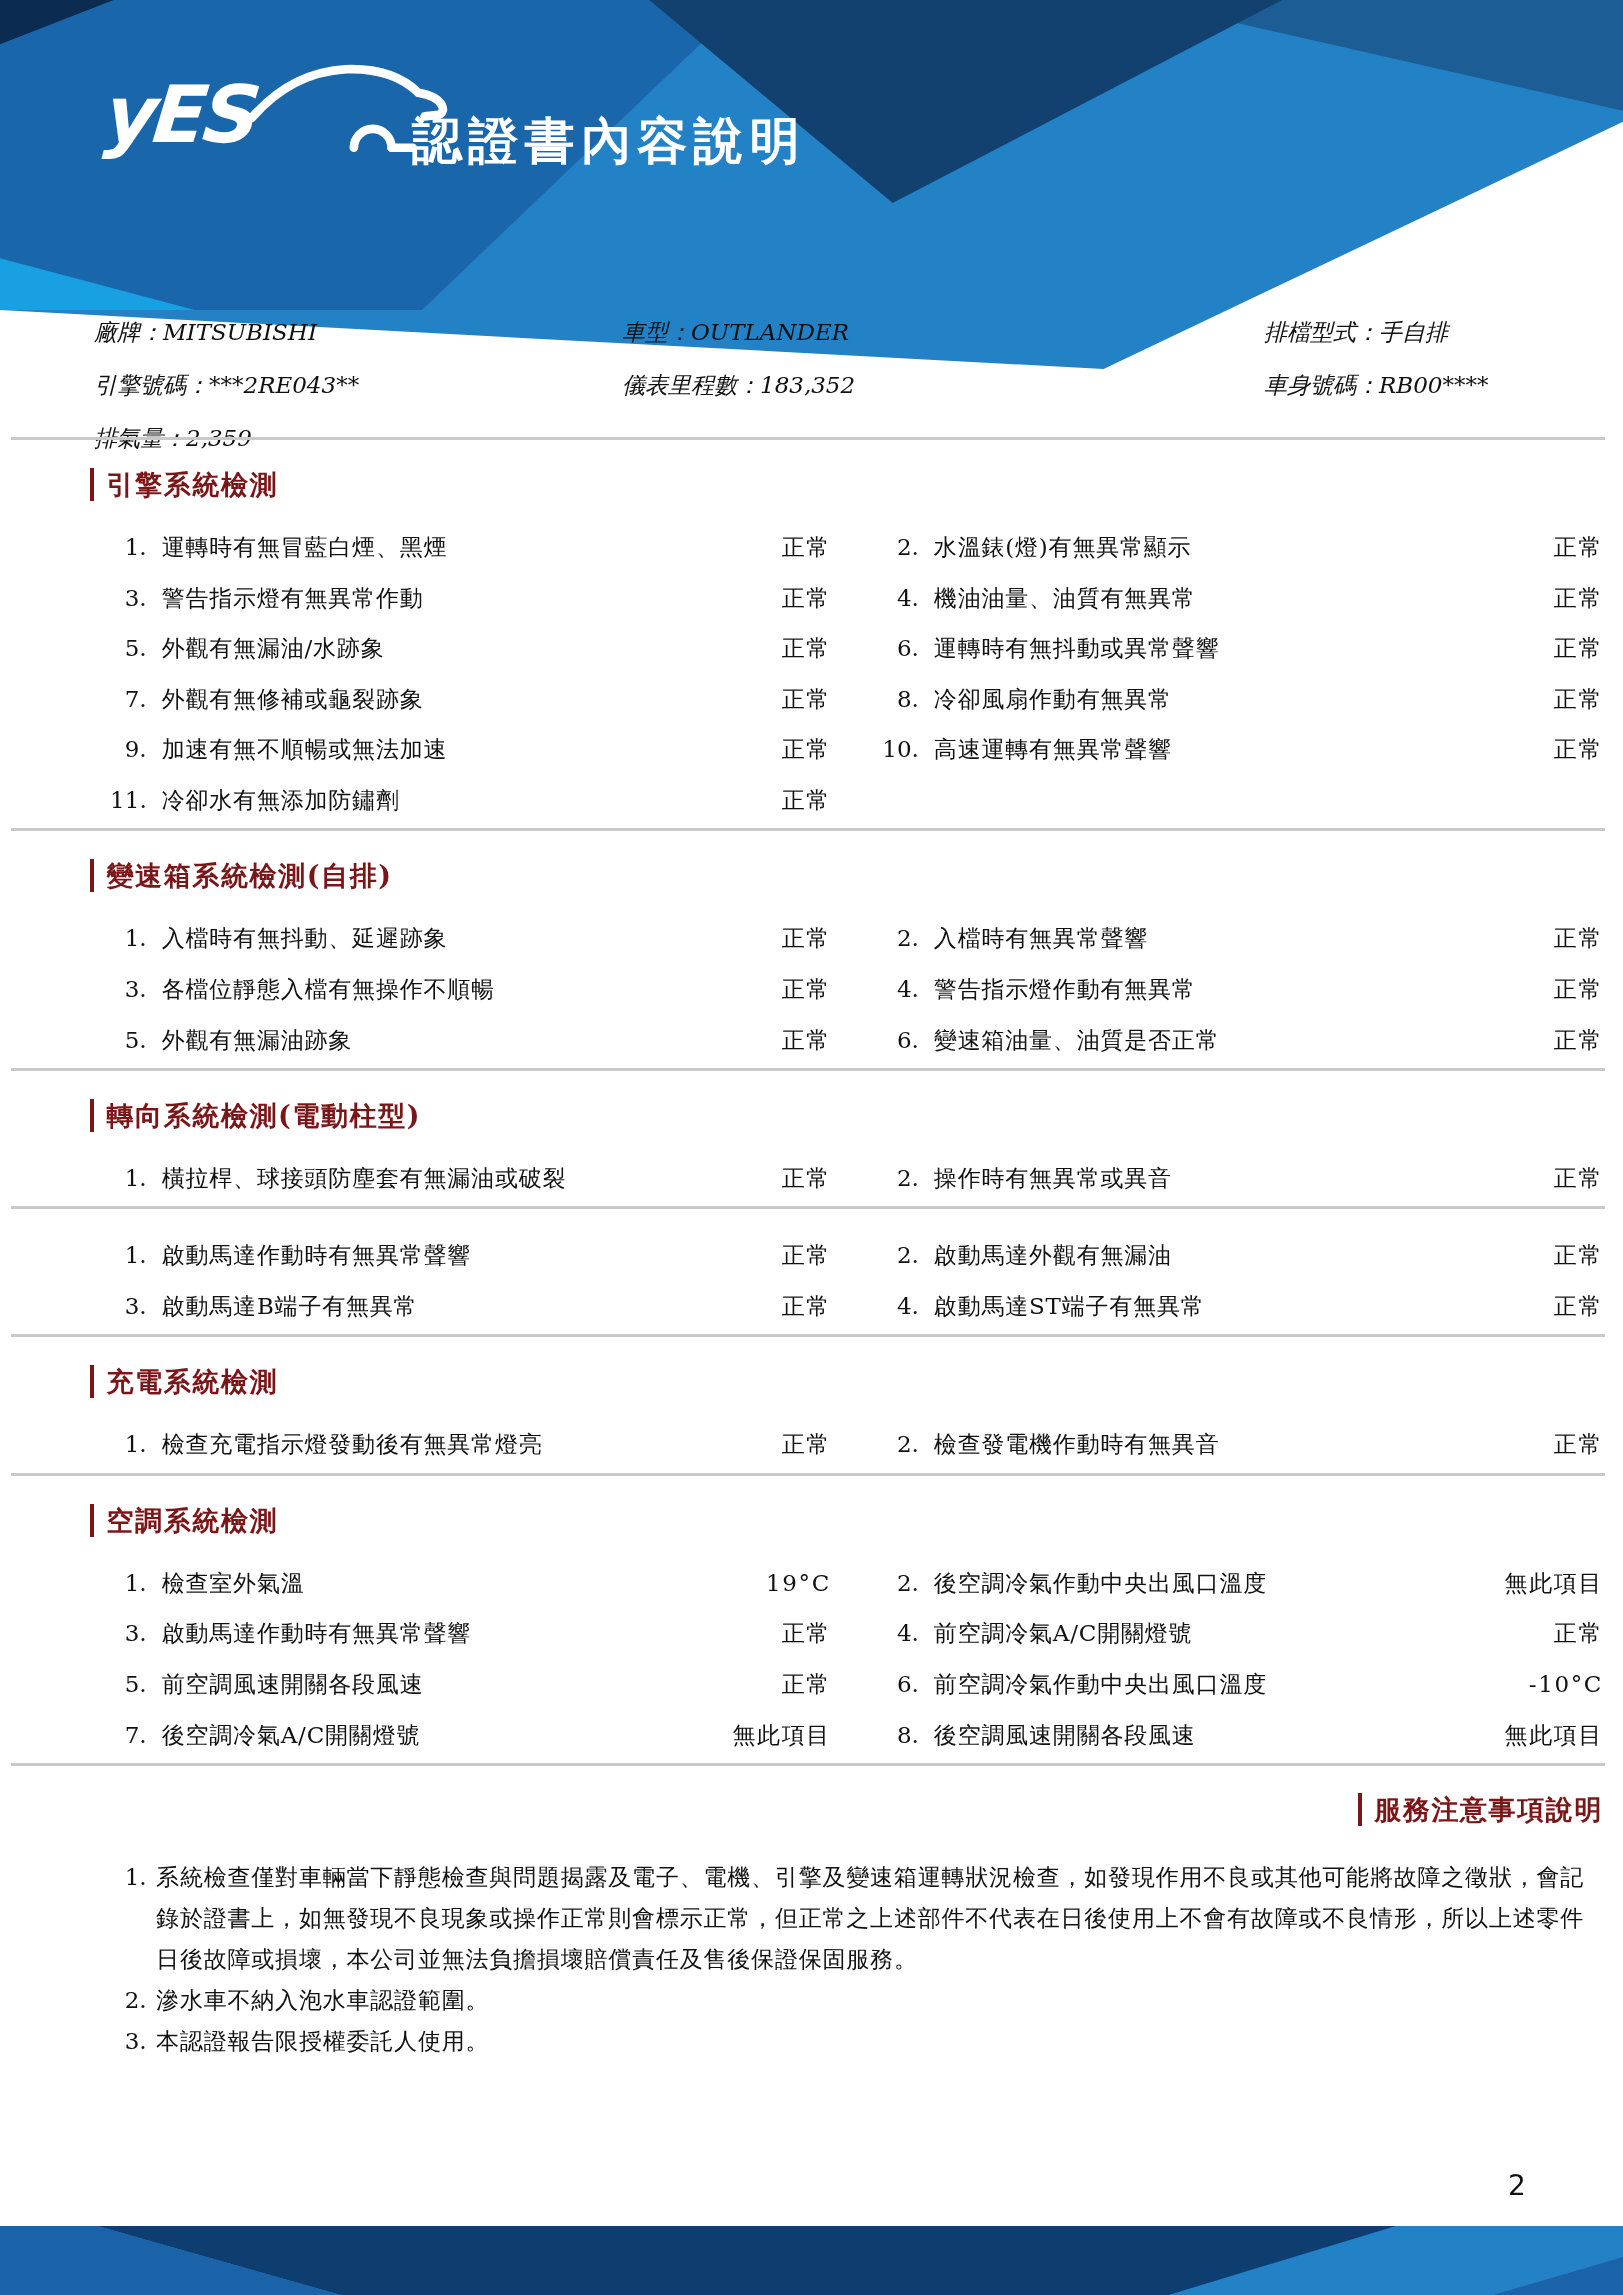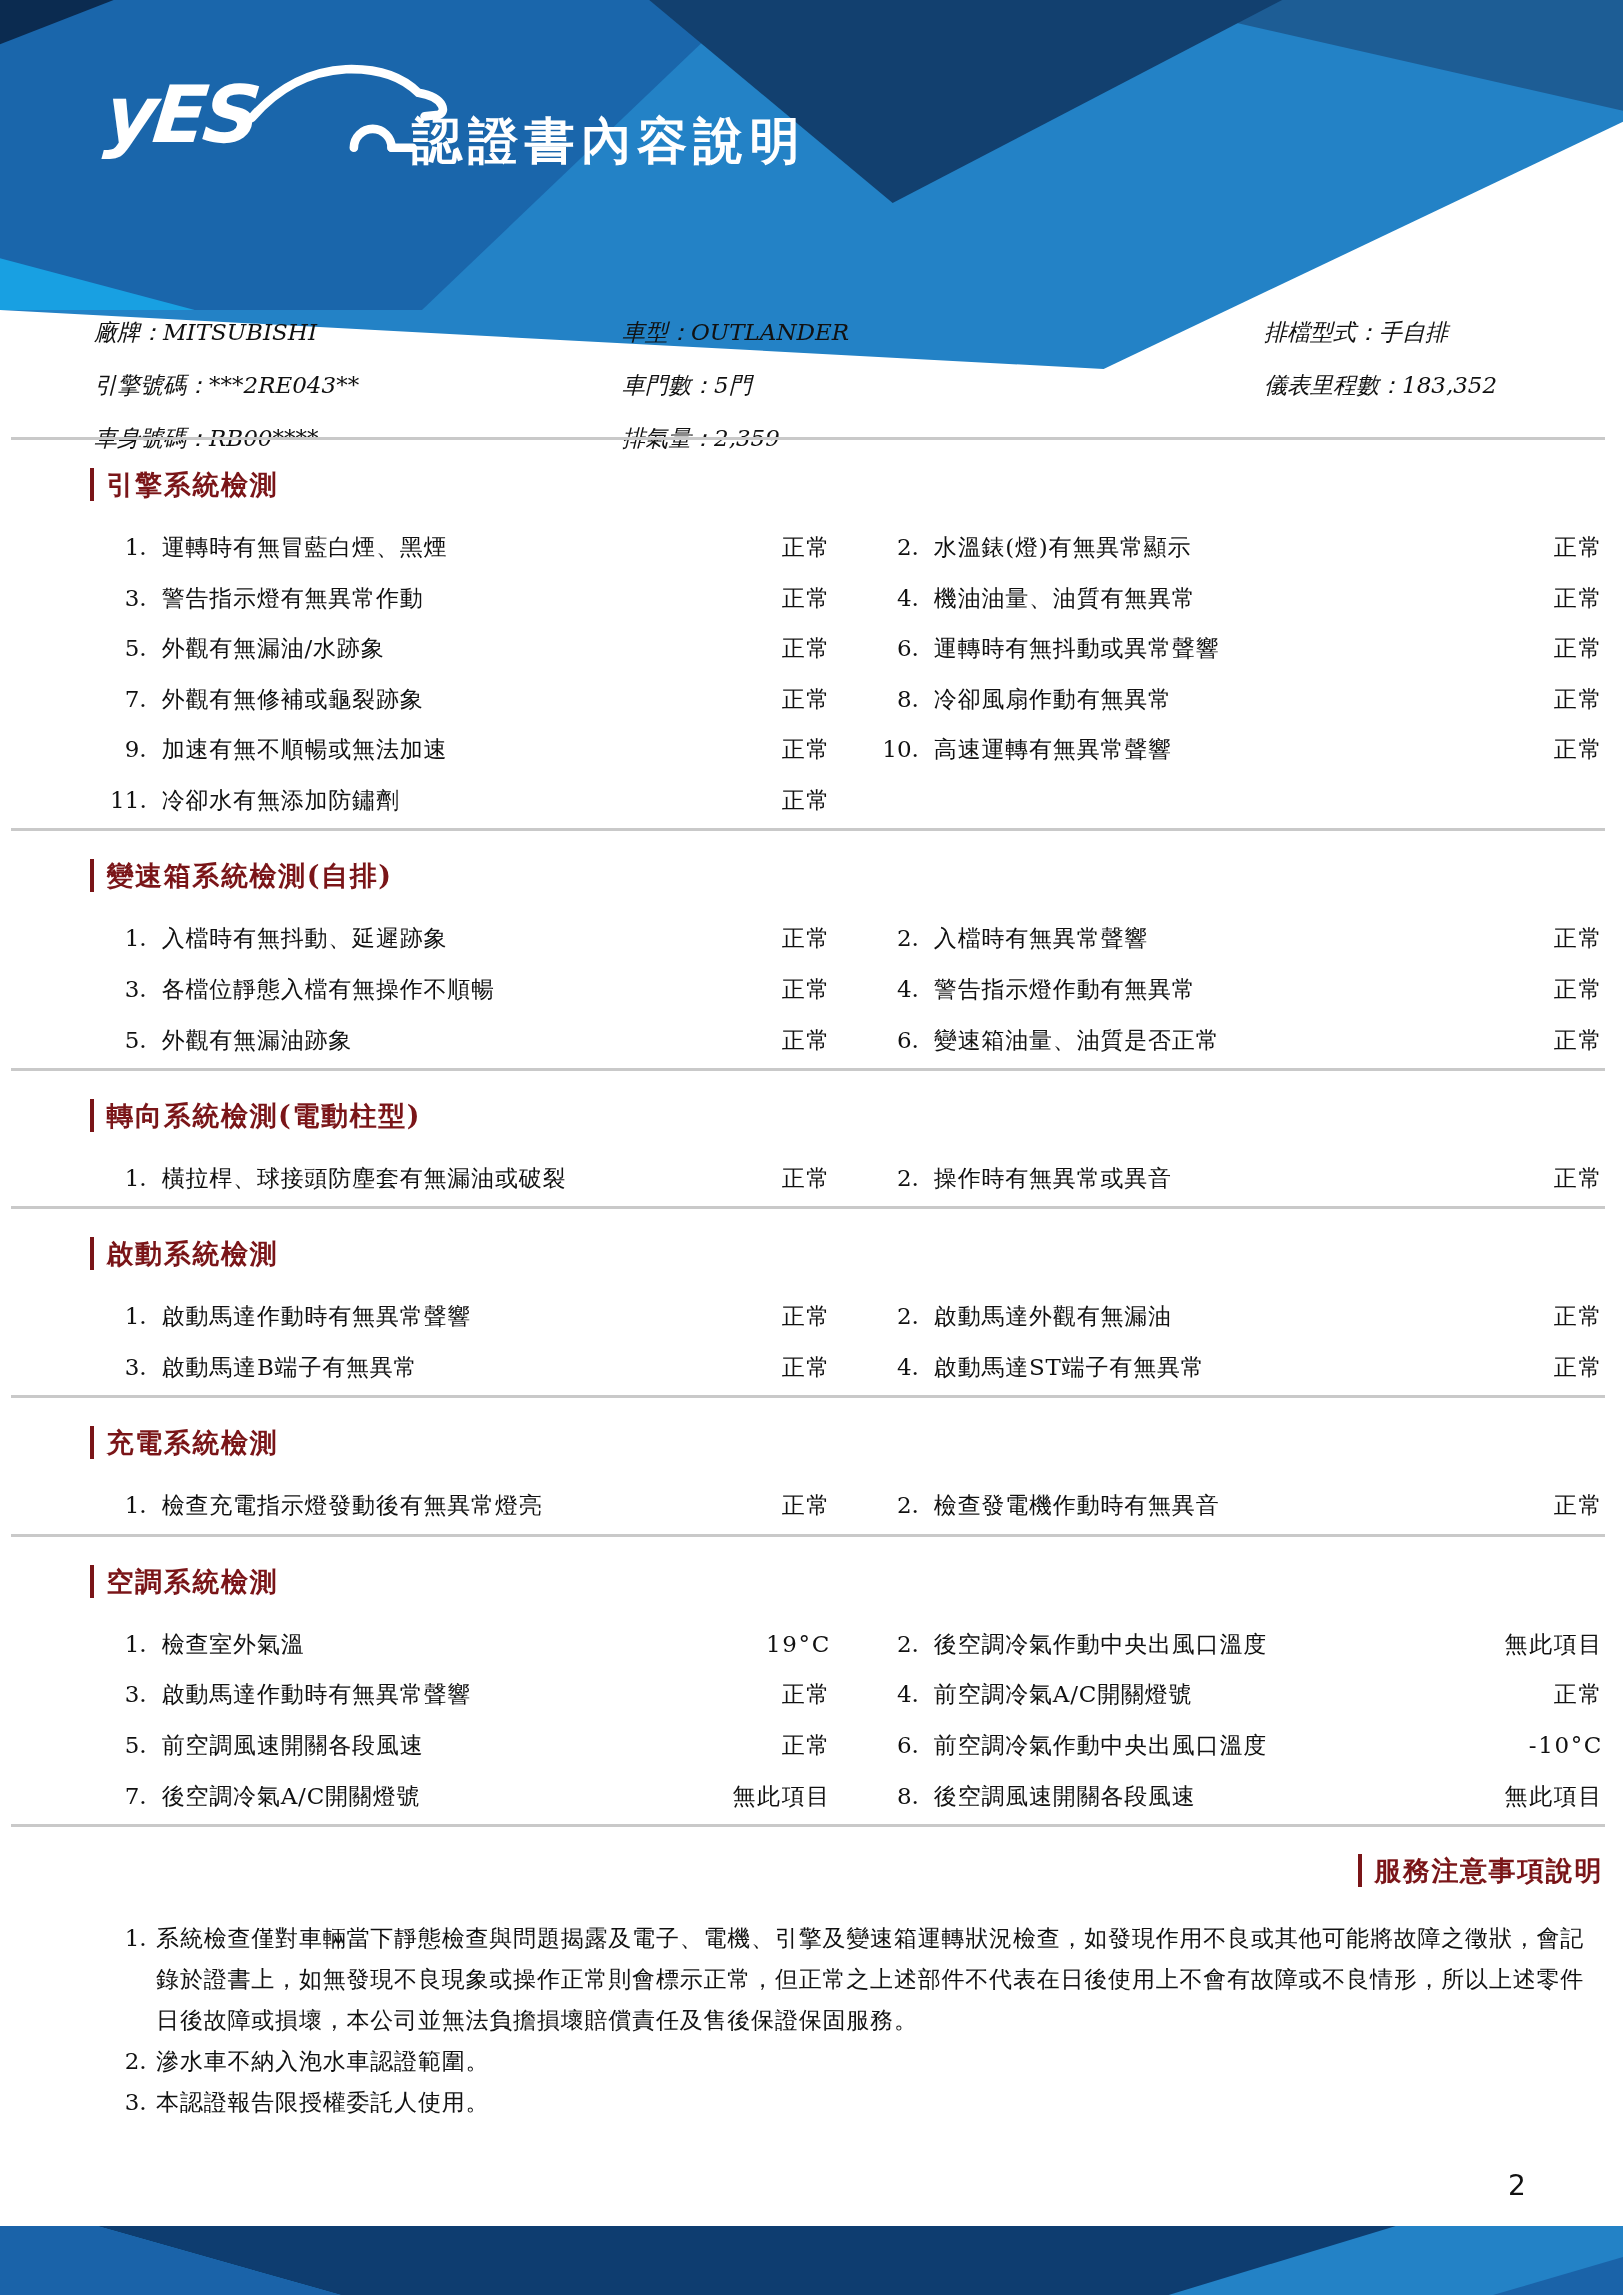--- a/index.html
+++ b/index.html
@@ -84,21 +84,20 @@
       </div>
       <div class="page-title">認證書內容說明</div>
     </div>
   </div>
 
   <div class="vehicle-grid">
       <div class="v-cell">廠牌：MITSUBISHI</div>
       <div class="v-cell">車型：OUTLANDER</div>
       <div class="v-cell">排檔型式：手自排</div>
       <div class="v-cell">引擎號碼：***2RE043**</div>
-      <div class="v-cell">車門數：5門</div>
       <div class="v-cell">儀表里程數：183,352</div>
       <div class="v-cell">車身號碼：RB00****</div>
       <div class="v-cell">排氣量：2,359</div>
     </div>
 
   <div class="content">
     <div id="sections-root">
         <section class="sys-section">
           <div class="divider"></div>
           <div class="sec-title">
@@ -216,24 +215,20 @@
             </div>
             <div class="item">
               <span class="no">2.</span>
               <span class="label">操作時有無異常或異音</span>
               <span class="status">正常</span>
             </div>
           </div>
         </section>
         <section class="sys-section">
           <div class="divider"></div>
-          <div class="sec-title">
-            <span class="sec-bar"></span>
-            <span class="sec-title-text">啟動系統檢測</span>
-          </div>
           <div class="items">
             <div class="item">
               <span class="no">1.</span>
               <span class="label">啟動馬達作動時有無異常聲響</span>
               <span class="status">正常</span>
             </div>
             <div class="item">
               <span class="no">2.</span>
               <span class="label">啟動馬達外觀有無漏油</span>
               <span class="status">正常</span>

